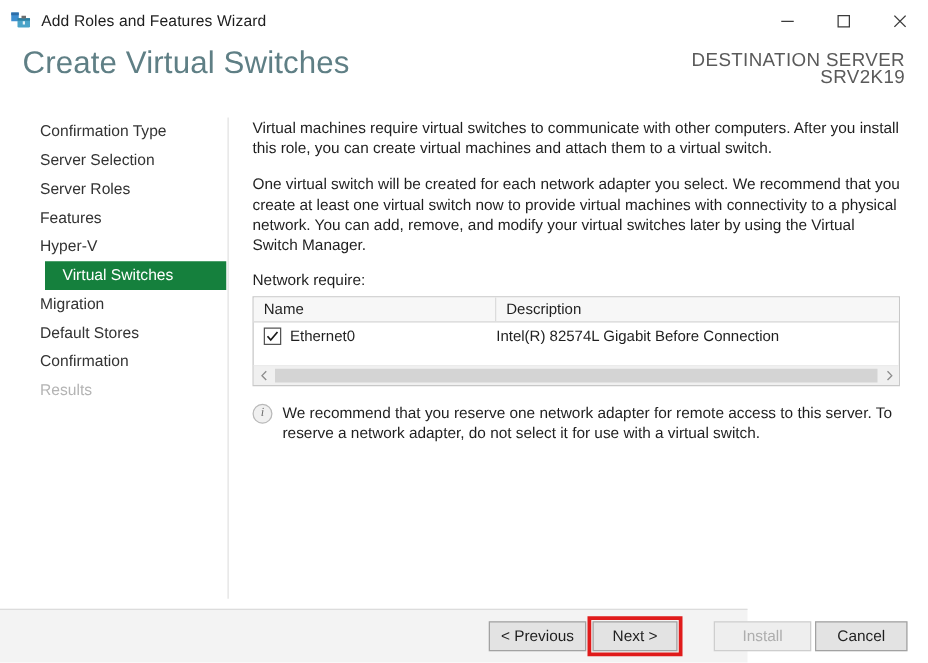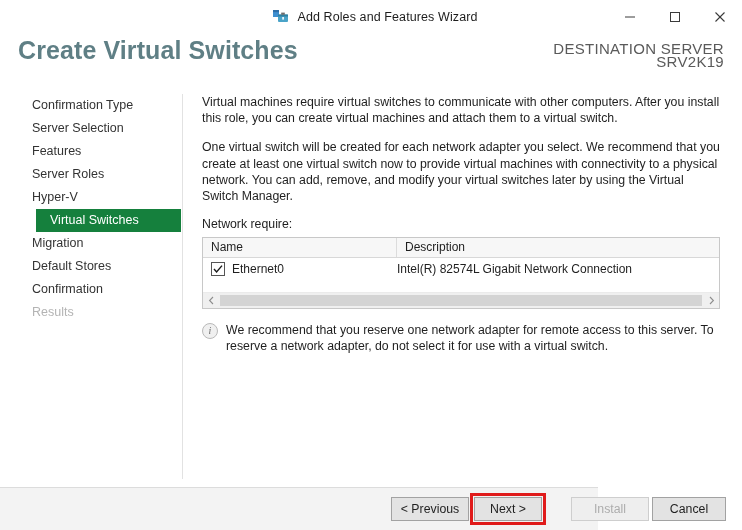--- a/index.html
+++ b/index.html
@@ -16,21 +16,20 @@
     position: relative;
   }
 
   
   .titlebar {
     height: 34px;
     display: flex;
     align-items: center;
     background: #ffffff;
     position: relative;
-    justify-content: center;
   }
   .title-icon {
     width: 18px;
     height: 18px;
     margin-left: 8px;
     margin-right: 7px;
     position: relative;
     flex: 0 0 auto;
   }
   .title-text {
@@ -57,21 +56,21 @@
   
   .header {
     position: relative;
     height: 54px;
   }
   .page-title {
     position: absolute;
     left: 18px;
     top: 2px;
     font-size: 25px;
-    font-weight: 700;
+    font-weight: 400;
     color: #5f7f85;
     letter-spacing: .1px;
   }
   .dest-server {
     position: absolute;
     right: 18px;
     top: 8px;
     text-align: right;
     font-size: 15px;
     color: #5a5a5a;
@@ -328,22 +327,22 @@
     <div>SRV2K19</div>
   </div>
 </div>
 
 <div class="body-area">
   <div class="divider-v"></div>
 
   <div class="sidebar">
     <div class="nav-item">Confirmation Type</div>
     <div class="nav-item">Server Selection</div>
+    <div class="nav-item">Server Roles</div>
     <div class="nav-item">Features</div>
-    <div class="nav-item">Server Roles</div>
     <div class="nav-item">Hyper-V</div>
     <div class="nav-item sub selected">Virtual Switches</div>
     <div class="nav-item sub">Migration</div>
     <div class="nav-item sub">Default Stores</div>
     <div class="nav-item">Confirmation</div>
     <div class="nav-item disabled">Results</div>
   </div>
 
   <div class="content">
     <p class="para">Virtual machines require virtual switches to communicate with other computers. After you install this role, you can create virtual machines and attach them to a virtual switch.</p>
@@ -358,21 +357,21 @@
       </div>
       <div class="table-row">
         <div class="cell-name">
           <span class="chk">
             <svg width="10" height="10" viewBox="0 0 10 10">
                 <polyline points="1,5 3.6,8 9,1.6" fill="none" stroke="#1a1a1a" stroke-width="1.4"></polyline>
               </svg>
           </span>
           <span class="cell-text">Ethernet0</span>
         </div>
-        <div class="cell-desc">Intel(R) 82574L Gigabit Network Connection</div>
+        <div class="cell-desc">Intel(R) 82574L Gigabit Before Connection</div>
       </div>
 
       <div class="hscroll">
         <div class="sb-arrow">
           <svg width="7" height="9" viewBox="0 0 7 9">
               <polyline points="5,1 1.6,4.5 5,8" fill="none" stroke="#8d8d8d" stroke-width="1.1"></polyline>
             </svg>
         </div>
         <div class="sb-thumb"></div>
         <div class="sb-arrow">

